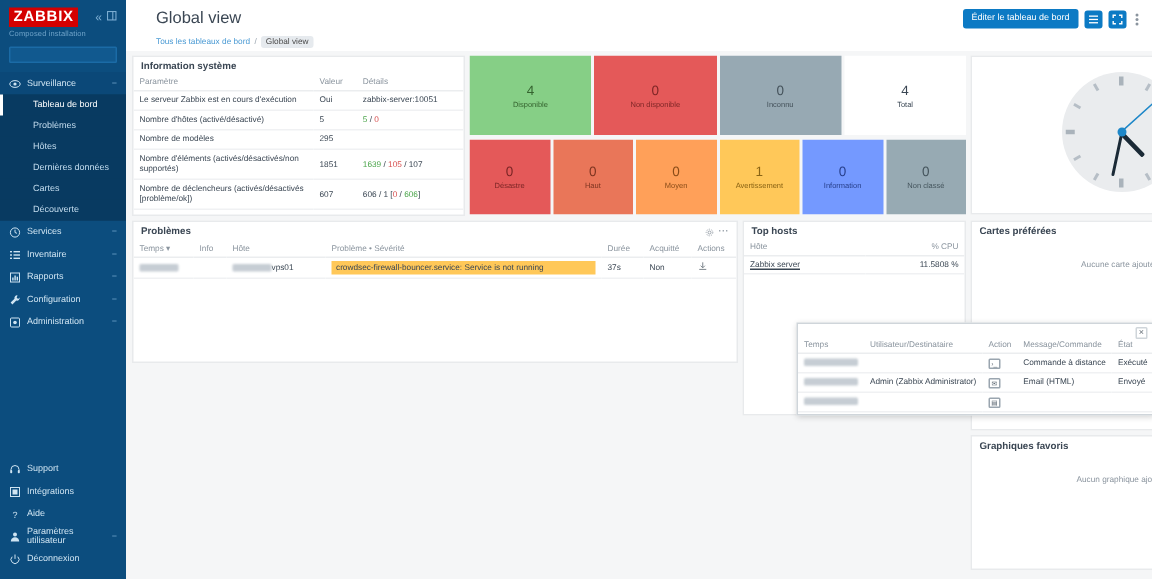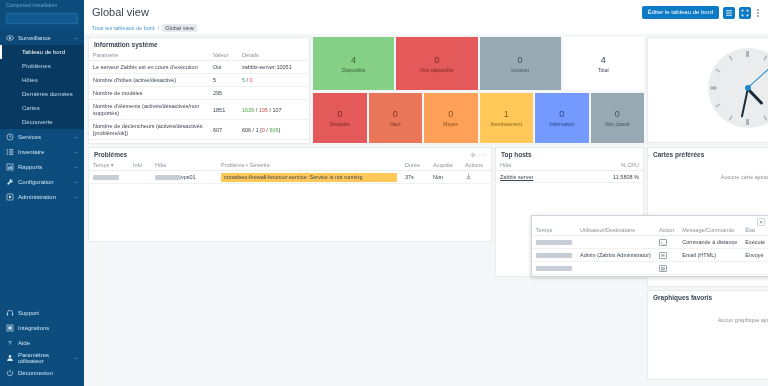--- a/index.html
+++ b/index.html
@@ -58,21 +58,21 @@
   }
   .sb-subitem.active { color: #ffffff; }
   .sb-subitem.active::before {
     content:""; position:absolute; left:0; width:2px; height:14px; background:#ffffff;
   }
   .sb-subwrap { position: relative; background: #083a61; }
   .sb-bottom { padding-bottom: 6px; }
 
   
   .main { flex: 1; height: 386px; background: #f5f6f7; position: relative; overflow: hidden; }
-  .topbar { background: #ffffff; padding: 6px 8px 0 8px; height: 34px; }
+  .topbar { background: #ffffff; padding: 6px 8px 0 20px; height: 34px; }
   .topline { display: flex; align-items: flex-start; }
   .page-title { font-size: 11px; color: #3a4653; font-weight: normal; }
   .top-actions { margin-left: auto; display: flex; align-items: center; gap: 4px; }
   .btn-primary {
     background: #0c7ac4; color: #fff; border: 0; border-radius: 2px;
     font-size: 6px; padding: 3px 6px; cursor: pointer; font-family: inherit;
     line-height: 7px;
   }
   .icon-btn {
     width: 12px; height: 12px; border: 0; background: #0c7ac4; border-radius: 2px;
@@ -177,20 +177,32 @@
     display:inline-flex; align-items:center; justify-content:center;
     width:8px;height:7px;border:1px solid #9aa5af;border-radius:1px;color:#5b6771;font-size:4.5px;
   }
 </style>
 </head>
 <body>
 
 <div id="app">
 
   <div class="sidebar">
+    <div class="sb-brandrow">
+      <div class="sb-logo">ZABBIX</div>
+      <div class="sb-ctrls">
+        <span class="sb-ctrl">«</span>
+        <span class="sb-ctrl">
+          <svg viewBox="0 0 10 10" width="7" height="7">
+              <rect x="1" y="1" width="8" height="8" fill="none" stroke="#7fb0d4" stroke-width="1"></rect>
+              <line x1="6" y1="1" x2="6" y2="9" stroke="#7fb0d4" stroke-width="1"></line>
+            </svg>
+        </span>
+      </div>
+    </div>
     <div class="sb-sub">Composed installation</div>
 
     <div class="sb-search">
       <input placeholder="" style="">
       <span class="mag">
         <svg viewBox="0 0 10 10" width="6" height="6">
             <circle cx="4" cy="4" r="2.8" fill="none" stroke="#9cc4de" stroke-width="1"></circle>
             <line x1="6.2" y1="6.2" x2="9" y2="9" stroke="#9cc4de" stroke-width="1"></line>
           </svg>
       </span>

